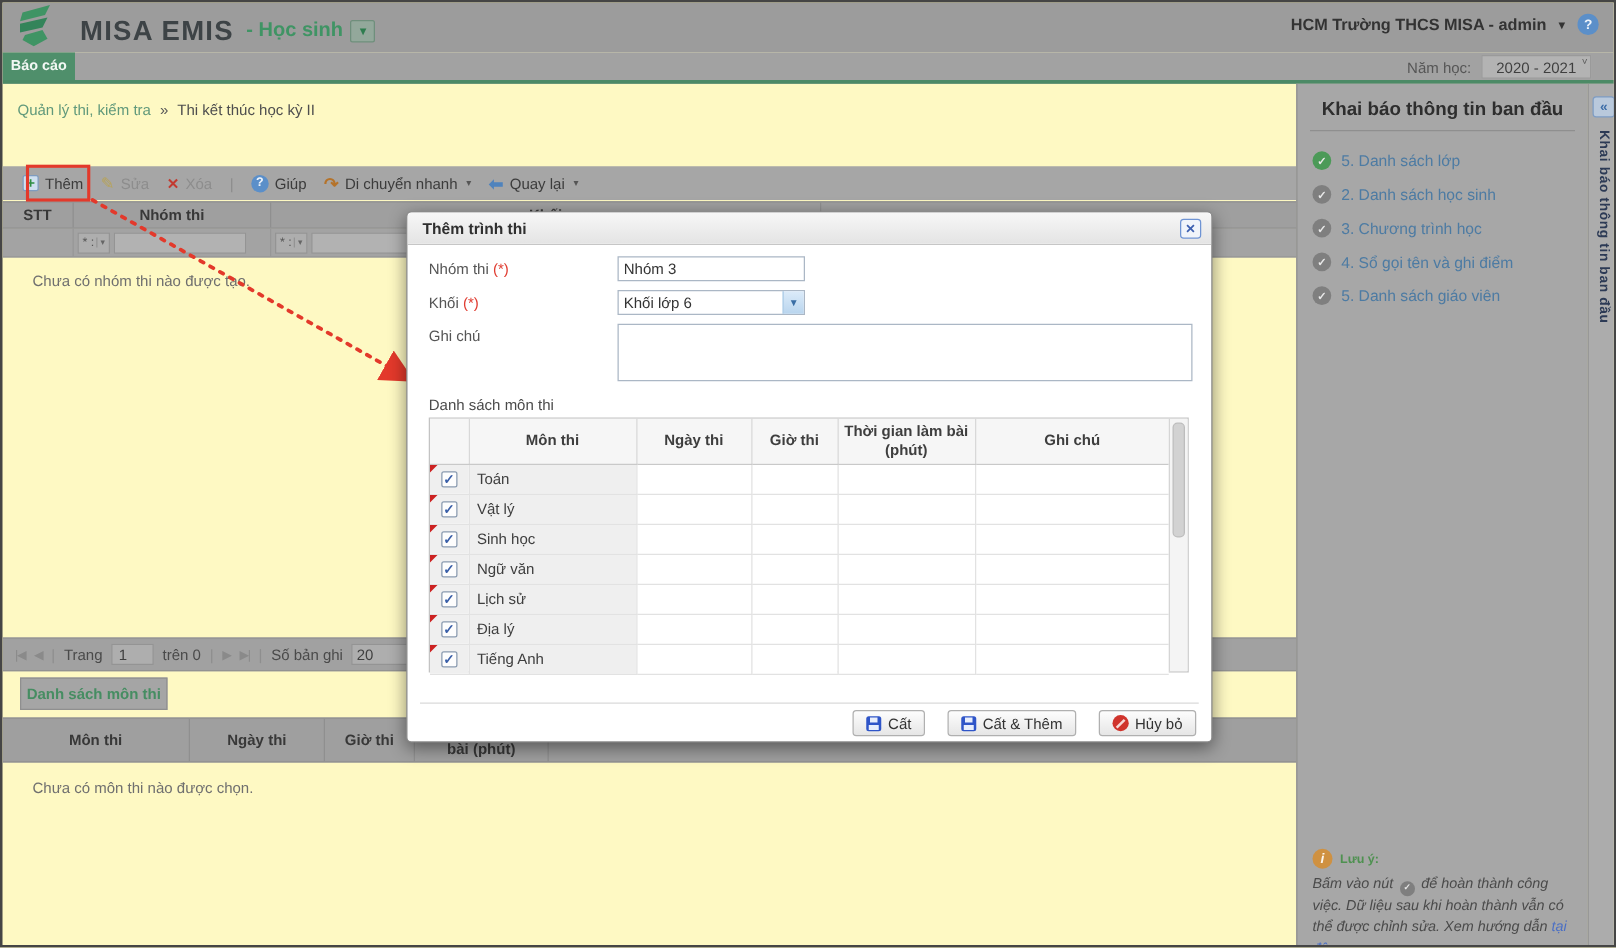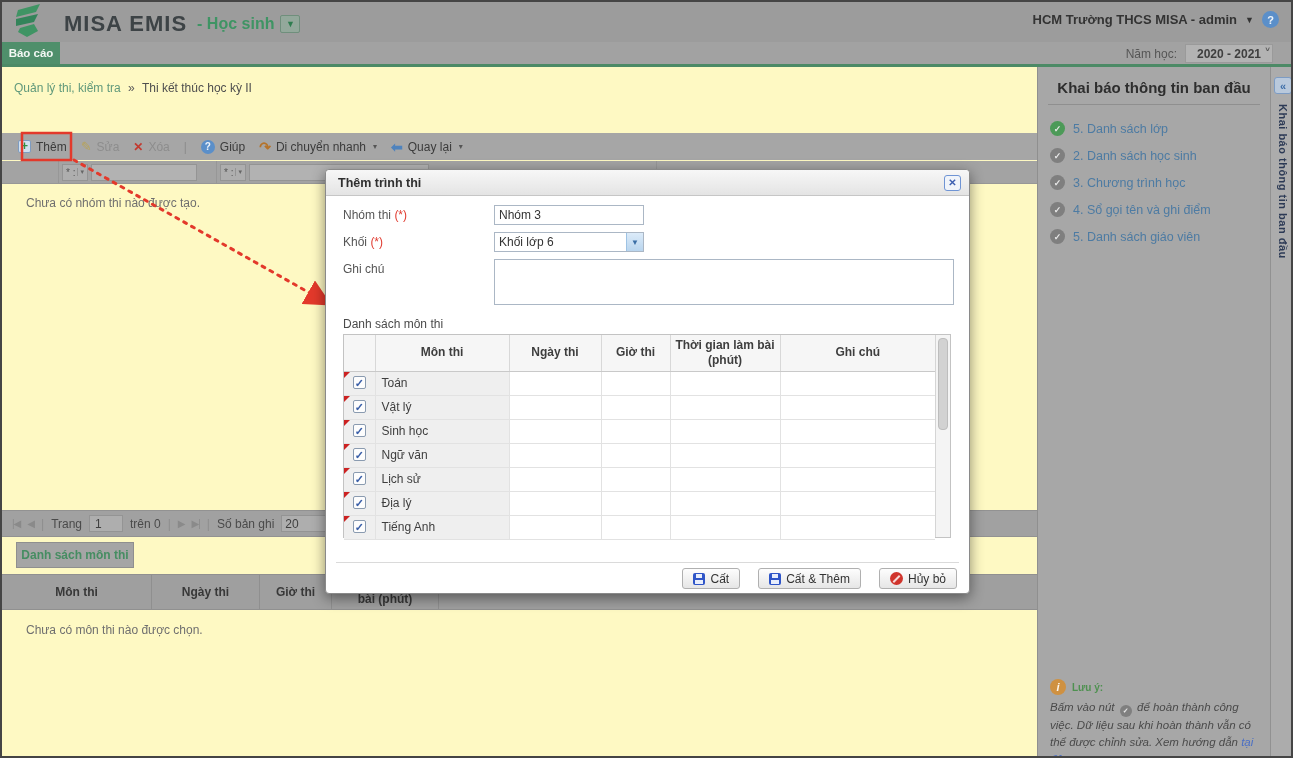--- a/index.html
+++ b/index.html
@@ -24,21 +24,21 @@
 
   
   .tabbar { position:absolute; left:0; top:40px; width:100%; height:25px; background:#a2a2a2;
             border-bottom:3px solid #4c8a66; }
   .tab-active { position:absolute; left:0; top:0; width:58px; height:22px; background:#4f8f6b;
                 color:#f2f7f3; font-size:11.5px; font-weight:bold; display:flex;
                 align-items:center; justify-content:center; }
   .year-wrap { position:absolute; right:18px; top:2px; display:flex; align-items:center; gap:8px; }
   .year-label { font-size:12px; color:#565656; }
   .year-box { height:19px; min-width:88px; background:#b3b3b3; border:1px solid #9a9a9a;
-              font-size:12px; font-weight:bold; color:#3f3f3f; display:flex; align-items:center;
+              font-size:12px; font-weight:normal; color:#3f3f3f; display:flex; align-items:center;
               justify-content:center; padding:0 6px; position:relative;}
   .year-box .chev { font-size:8px; color:#555; position:absolute; right:2px; top:0px;}
 
   
   .main { position:absolute; left:0; top:65px; width:1035px; height:693px; }
   .sidebar { position:absolute; left:1035px; top:65px; width:233px; height:693px;
              background:#a7a7a7; border-left:1px solid #8f8f8f; }
   .vstrip { position:absolute; left:1268px; top:65px; width:25px; height:693px;
             background:#acacac; border-left:1px solid #919191; }
 
@@ -255,20 +255,25 @@
         <span class="caret-sm">▾</span>
       </span>
       <span class="tbtn">
         <span class="ico-back">⬅</span>
         <span>Quay lại</span>
         <span class="caret-sm">▾</span>
       </span>
     </div>
 
     <div class="gtable">
+      <div class="g-headrow">
+        <div class="g-h" style="width:57px">STT</div>
+        <div class="g-h" style="width:158px">Nhóm thi</div>
+        <div class="g-h" style="width:440px">Khối</div>
+      </div>
       <div class="g-filterrow">
         <div class="g-f" style="width:57px"></div>
         <div class="g-f" style="width:158px">
           <span class="fop">
             <span>* :</span>
             <span class="fdd">▾</span>
           </span>
           <span class="finput" style="width:106px"></span>
         </div>
         <div class="g-f" style="width:440px">

